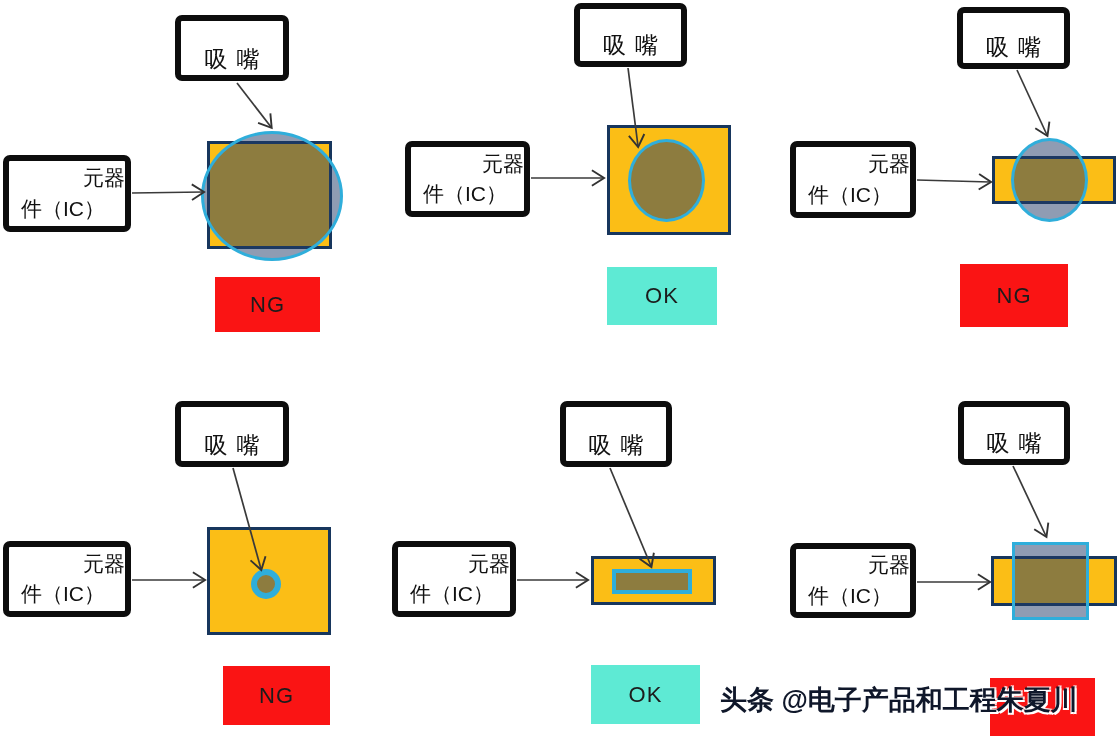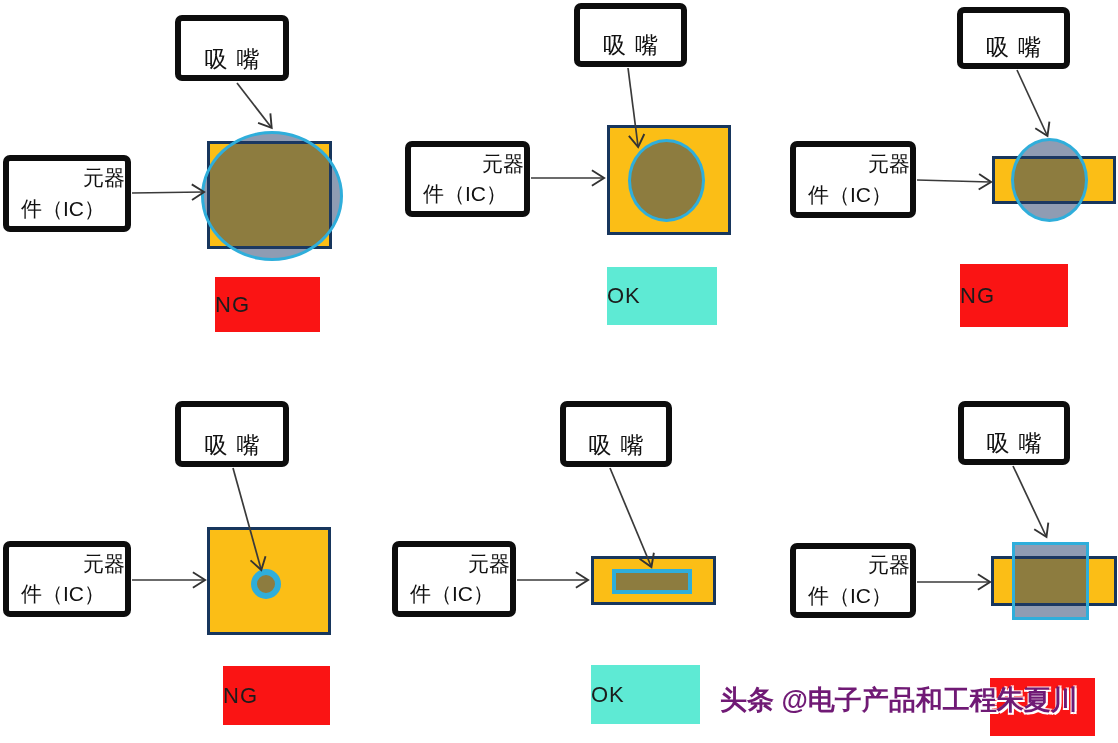--- a/index.html
+++ b/index.html
@@ -21,31 +21,31 @@
   .component{
     position:absolute;background:#FBBE16;border:3px solid #17365D;box-sizing:border-box;
   }
   
   .nozzle-shape{
     position:absolute;background:rgba(32,58,104,0.5);border:3px solid #2FAEDB;box-sizing:border-box;
   }
   .round{border-radius:50%;}
   
   .badge{
-    position:absolute;display:flex;align-items:center;
+    position:absolute;display:flex;align-items:center;justify-content:center;
     font-size:22px;color:#1c1c1c;letter-spacing:1px;
   }
   .badge.ng{background:#FA1414;}
   .badge.ok{background:#5eead4;}
   
   #arrows{position:absolute;left:0;top:0;width:1118px;height:743px;pointer-events:none;}
   
   .watermark{
     position:absolute;left:720px;top:682px;width:390px;font-size:27px;font-weight:bold;
-    color:#701a75;letter-spacing:0px;white-space:nowrap;
+    color:#0f172a;letter-spacing:0px;white-space:nowrap;
     text-shadow:2px 2px 0 #ffffff,-1px 2px 0 #ffffff,2px -1px 0 rgba(255,255,255,.85);
   }
 </style>
 </head>
 <body>
 
 <div id="stage">
 
   <div class="component" style="left:207px;top:141px;width:125px;height:108px;"></div>
   <div class="nozzle-shape round" style="left:201px;top:131px;width:142px;height:130px;"></div>

